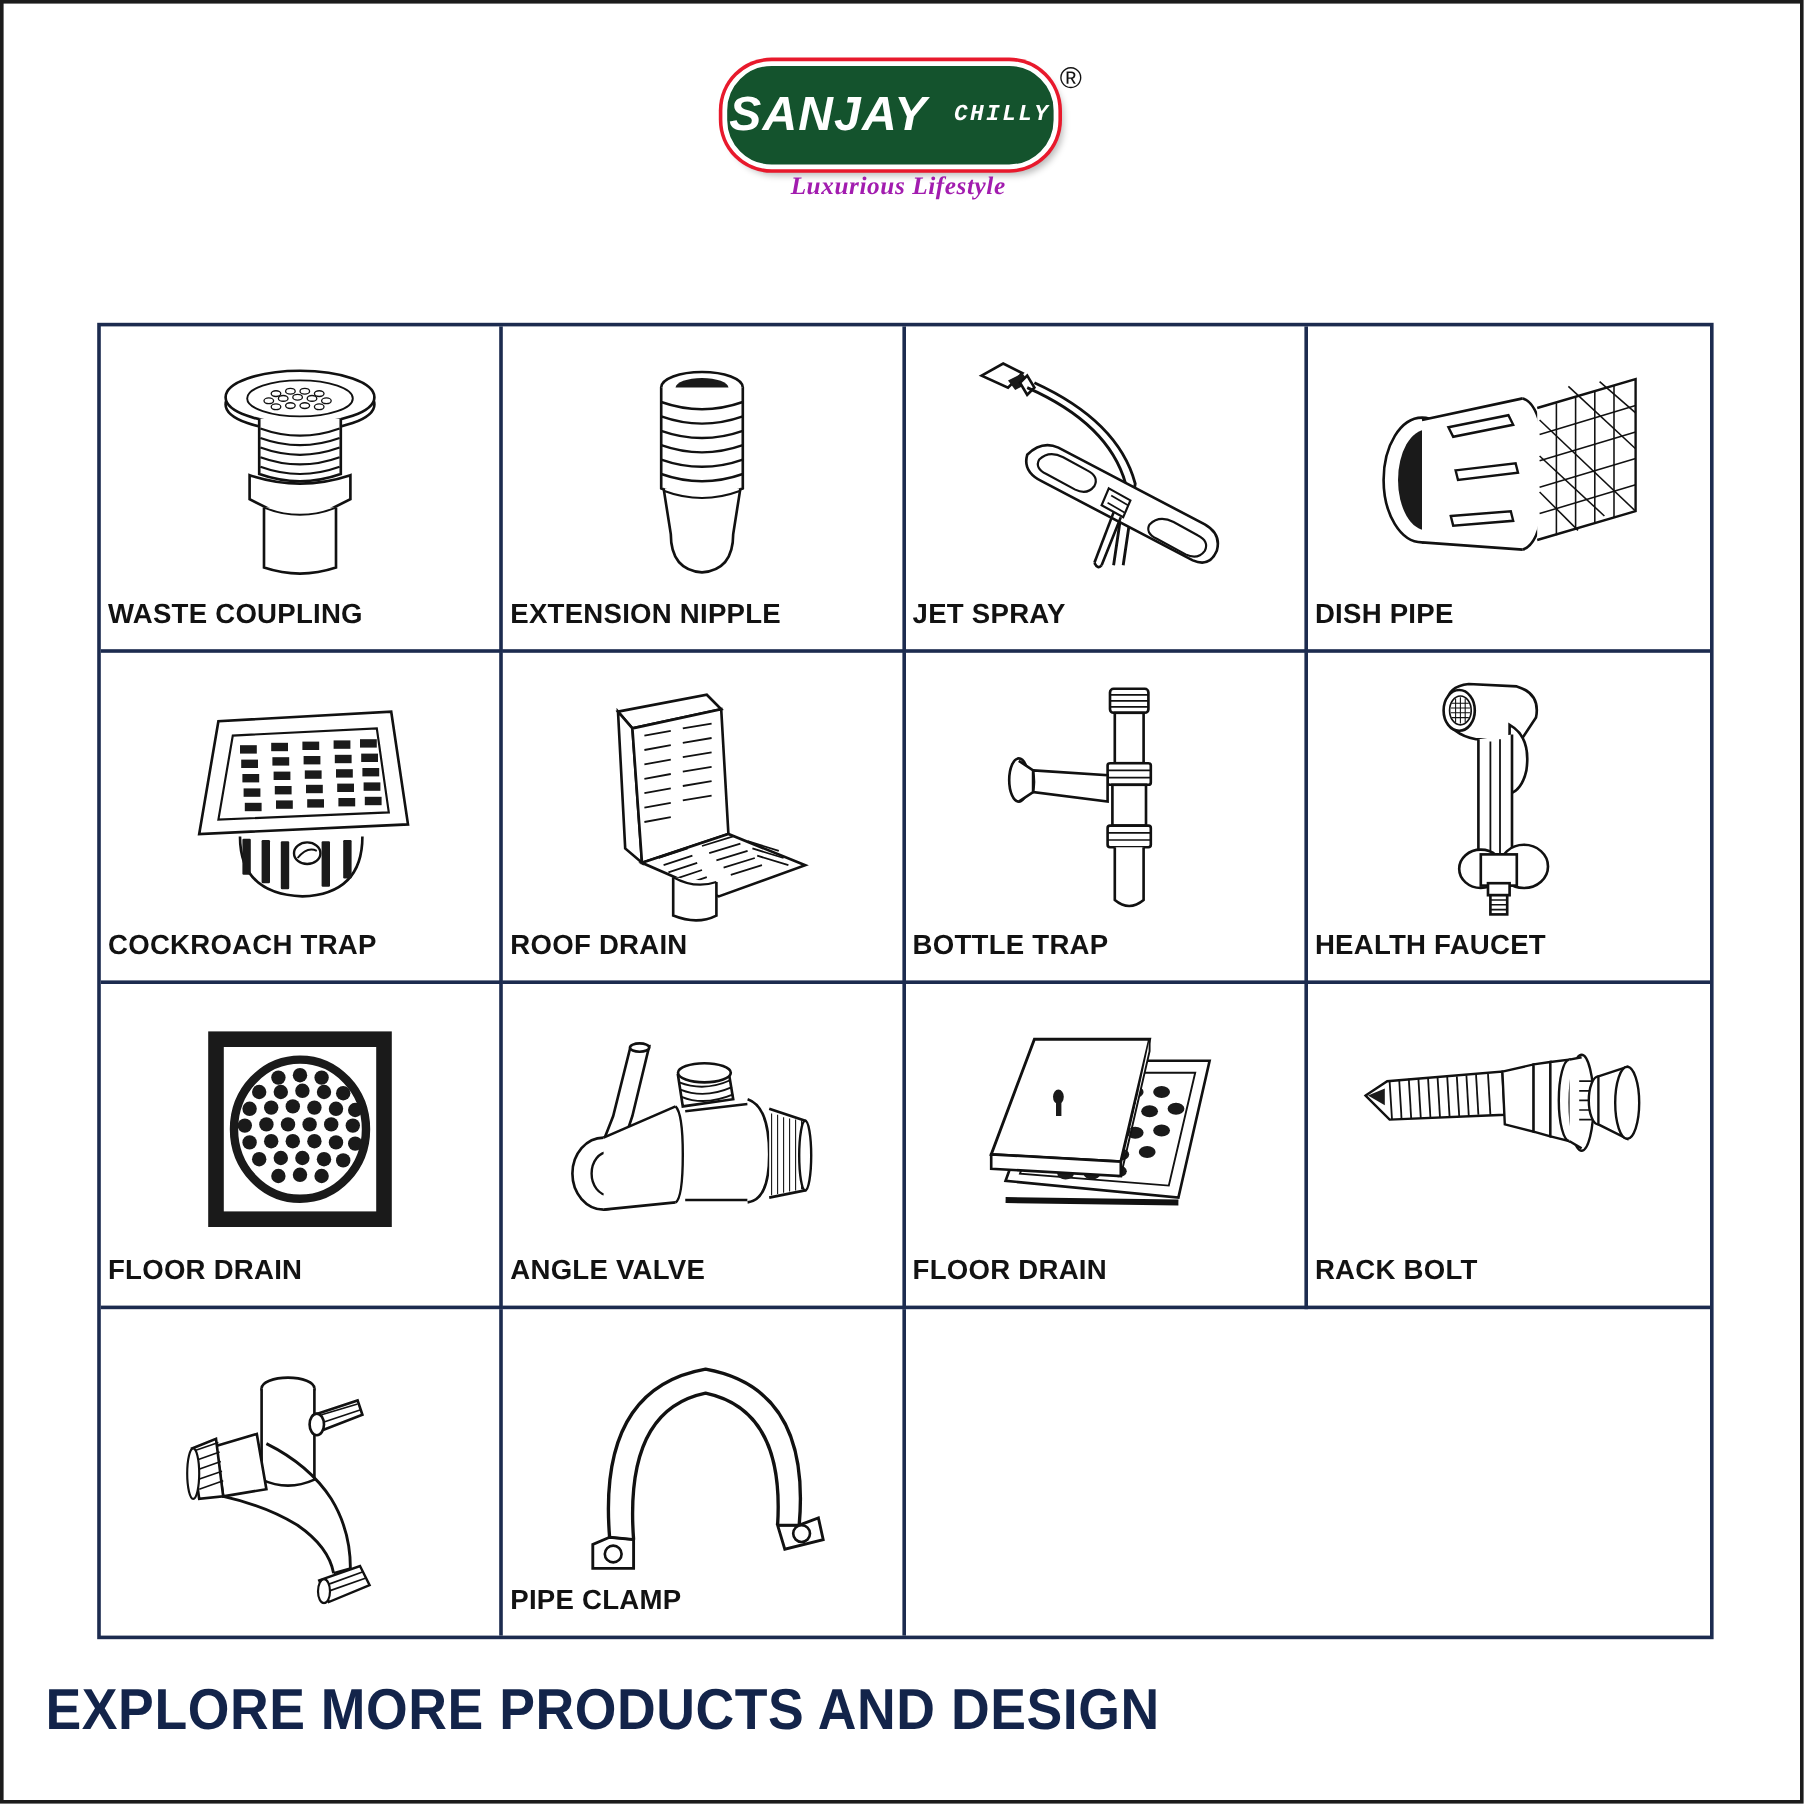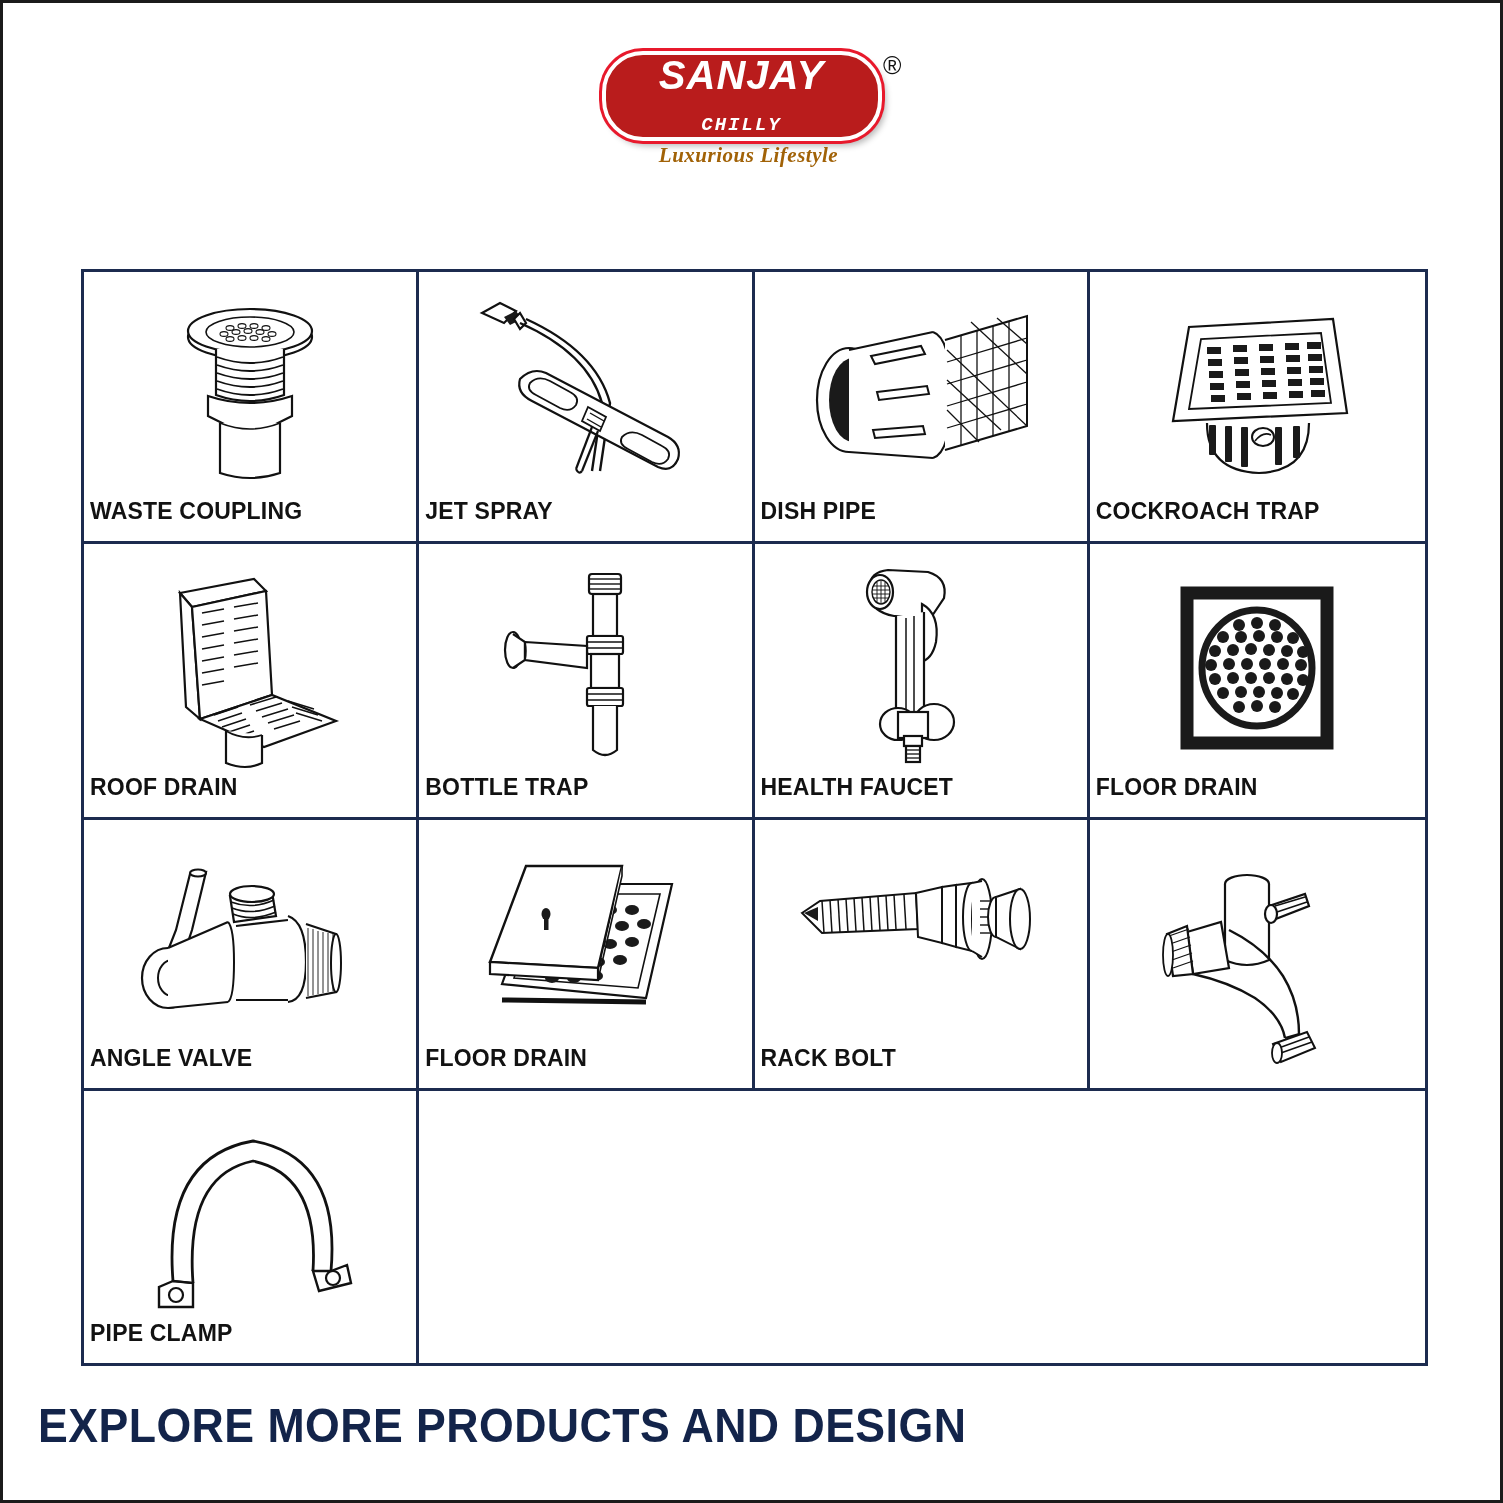--- a/index.html
+++ b/index.html
@@ -16,44 +16,44 @@
   .header{
     height:250px;
     display:flex;align-items:flex-start;justify-content:center;
     padding-top:48px;
     box-sizing:border-box;
   }
   .logo-wrap{position:relative;width:300px;height:130px;}
   .logo-pill{
     position:absolute;left:0;top:0;
     width:272px;height:82px;
-    background:#b91c1c;
+    background:#14532d;
     border:4px solid #ffffff;
     border-radius:41px;
     box-shadow:0 0 0 3px #e8192c, 4px 5px 6px rgba(0,0,0,.28);
-    display:flex;flex-direction:column;align-items:center;justify-content:center;gap:22px;
+    display:flex;flex-direction:row;align-items:center;justify-content:center;gap:22px;
   }
   .logo-main{
     color:#ffffff;font-weight:bold;font-style:italic;
     font-size:40px;letter-spacing:1px;line-height:.98;
     font-family:"Liberation Sans", sans-serif;
   }
   .logo-sub{
     color:#ffffff;font-weight:bold;font-style:italic;
     font-size:19px;letter-spacing:2px;line-height:1.05;margin-top:-1px;font-family:Liberation Mono, monospace;
   }
   .logo-reg{
     position:absolute;right:0px;top:2px;
     font-size:25px;color:#111;line-height:1;
   }
   .logo-tag{
     position:absolute;left:22px;top:92px;
     width:250px;text-align:center;
     font-size:21px;font-style:italic;font-weight:bold;
-    color:#a16207;letter-spacing:.5px;
+    color:#a21caf;letter-spacing:.5px;
     font-family:"Liberation Serif", serif;
   }
   
   .grid{
     position:absolute;
     left:78px;top:266px;
     width:1347px;height:1097px;
     border:3px solid #1c2b4f;
     box-sizing:border-box;
     display:grid;
@@ -142,20 +142,40 @@
           <path d="M67 94 Q100 106 133 94"></path>
         </g>
         <path d="M58 101 L58 121 L78 131 L122 131 L142 121 L142 101 Q100 115 58 101 Z" fill="#fff"></path>
         <path d="M70 128 L70 178 Q100 188 130 178 L130 128" fill="#fff"></path>
         <path d="M70 128 Q100 140 130 128" stroke-width="1.6"></path>
       </svg>
     </div>
     <div class="cap">WASTE COUPLING</div>
   </div>
 
+  <div class="cell">
+    <div class="art">
+      <svg width="200" height="200" viewBox="0 0 200 200" fill="none" stroke="#111" stroke-width="2.2">
+        <ellipse cx="100" cy="28" rx="34" ry="13" fill="#fff"></ellipse>
+        <ellipse cx="100" cy="28" rx="22" ry="8" fill="#1a1a1a" stroke="none"></ellipse>
+        <path d="M66 28 L66 112 Q100 124 134 112 L134 28" fill="#fff"></path>
+        <g stroke-width="2">
+          <path d="M66 40 Q100 52 134 40"></path>
+            <path d="M66 52 Q100 64 134 52"></path>
+          <path d="M66 64 Q100 76 134 64"></path>
+            <path d="M66 76 Q100 88 134 76"></path>
+          <path d="M66 88 Q100 100 134 88"></path>
+            <path d="M66 100 Q100 112 134 100"></path>
+        </g>
+        <path d="M68 112 L74 150 Q74 180 100 182 Q126 180 126 150 L132 112" fill="#fff"></path>
+        <path d="M68 114 Q100 126 132 114" stroke-width="1.8"></path>
+      </svg>
+    </div>
+    <div class="cap">EXTENSION NIPPLE</div>
+  </div>
 
   <div class="cell">
     <div class="art">
       <svg width="230" height="200" viewBox="0 0 230 200" fill="none" stroke="#111" stroke-width="2.2">
         <path d="M12 18 L30 8 L46 16 L34 28 Z" fill="#fff"></path>
         <path d="M34 22 L46 16 L52 24 L40 30 Z" fill="#1a1a1a" stroke="none"></path>
         <path d="M44 24 L50 18 L56 28 L50 34 Z" fill="#fff"></path>
         <path d="M50 28 Q118 58 132 108 L122 176" stroke-width="2.4" fill="none"></path>
         <path d="M56 24 Q126 56 140 108 L130 176" stroke-width="2.4" fill="none"></path>
         <path d="M50 84 Q62 72 76 78 L198 142 Q212 150 208 164 Q202 178 188 172 L62 106 Q46 98 50 84 Z" fill="#fff"></path>

